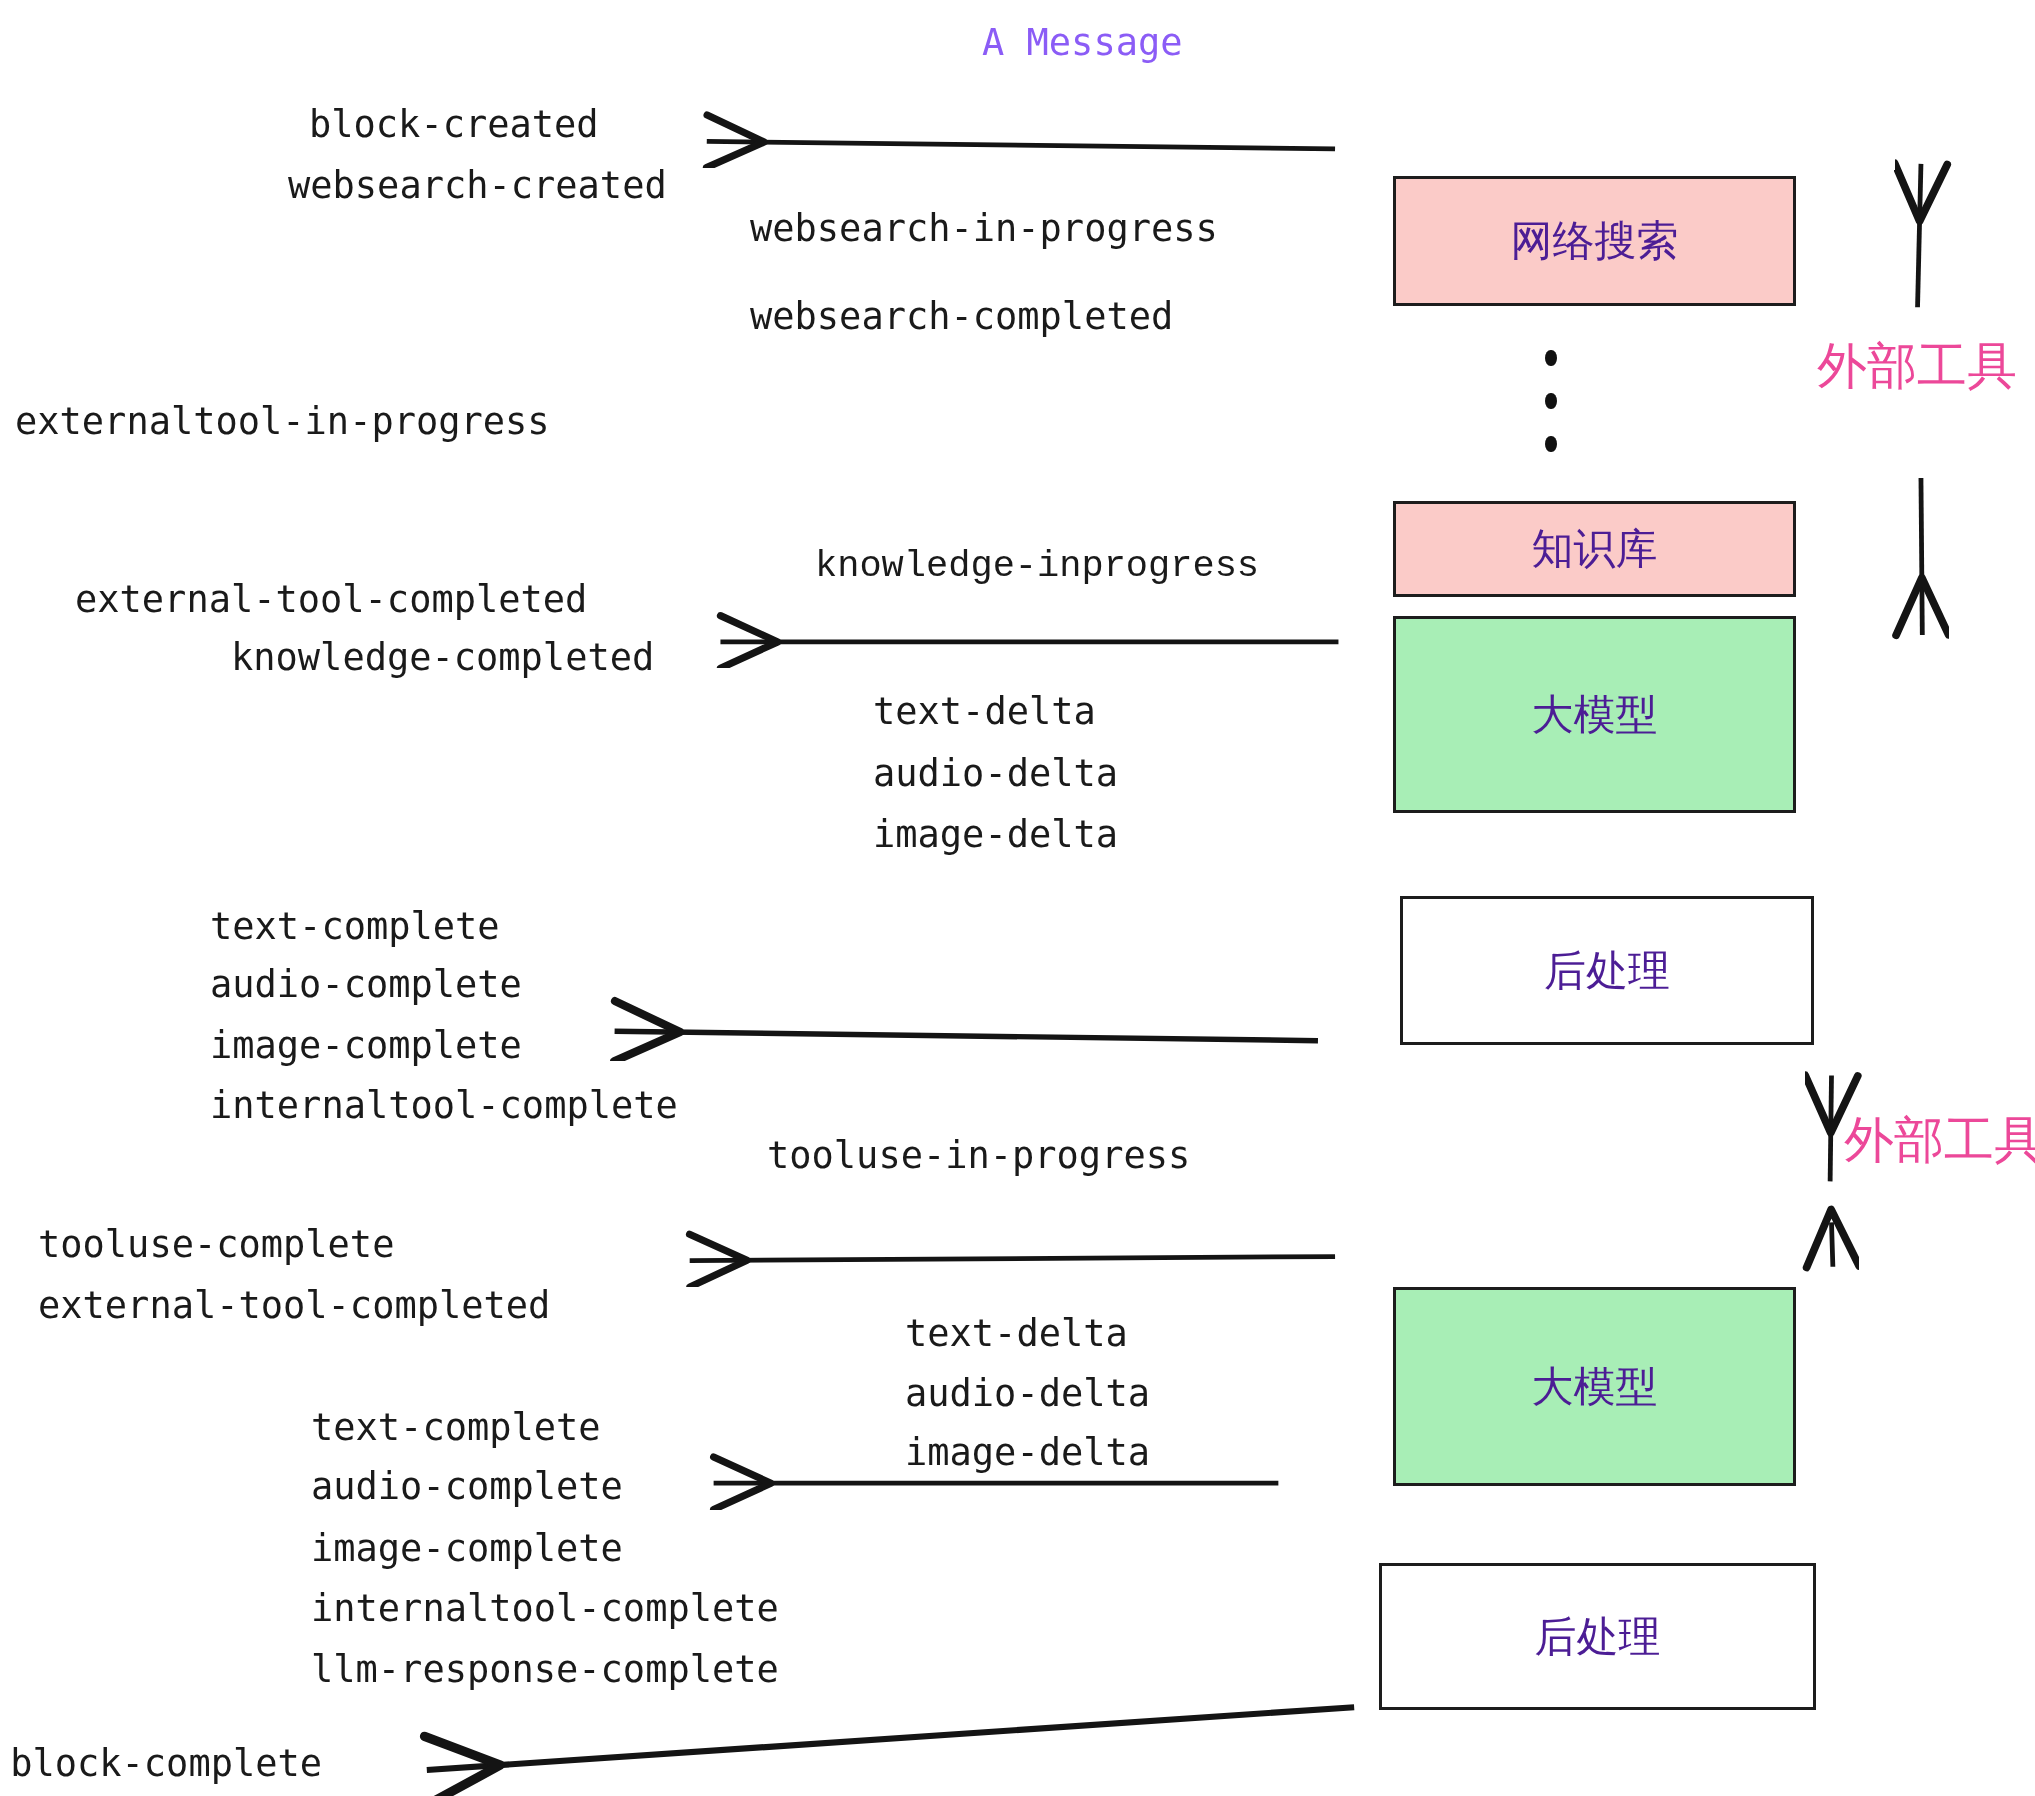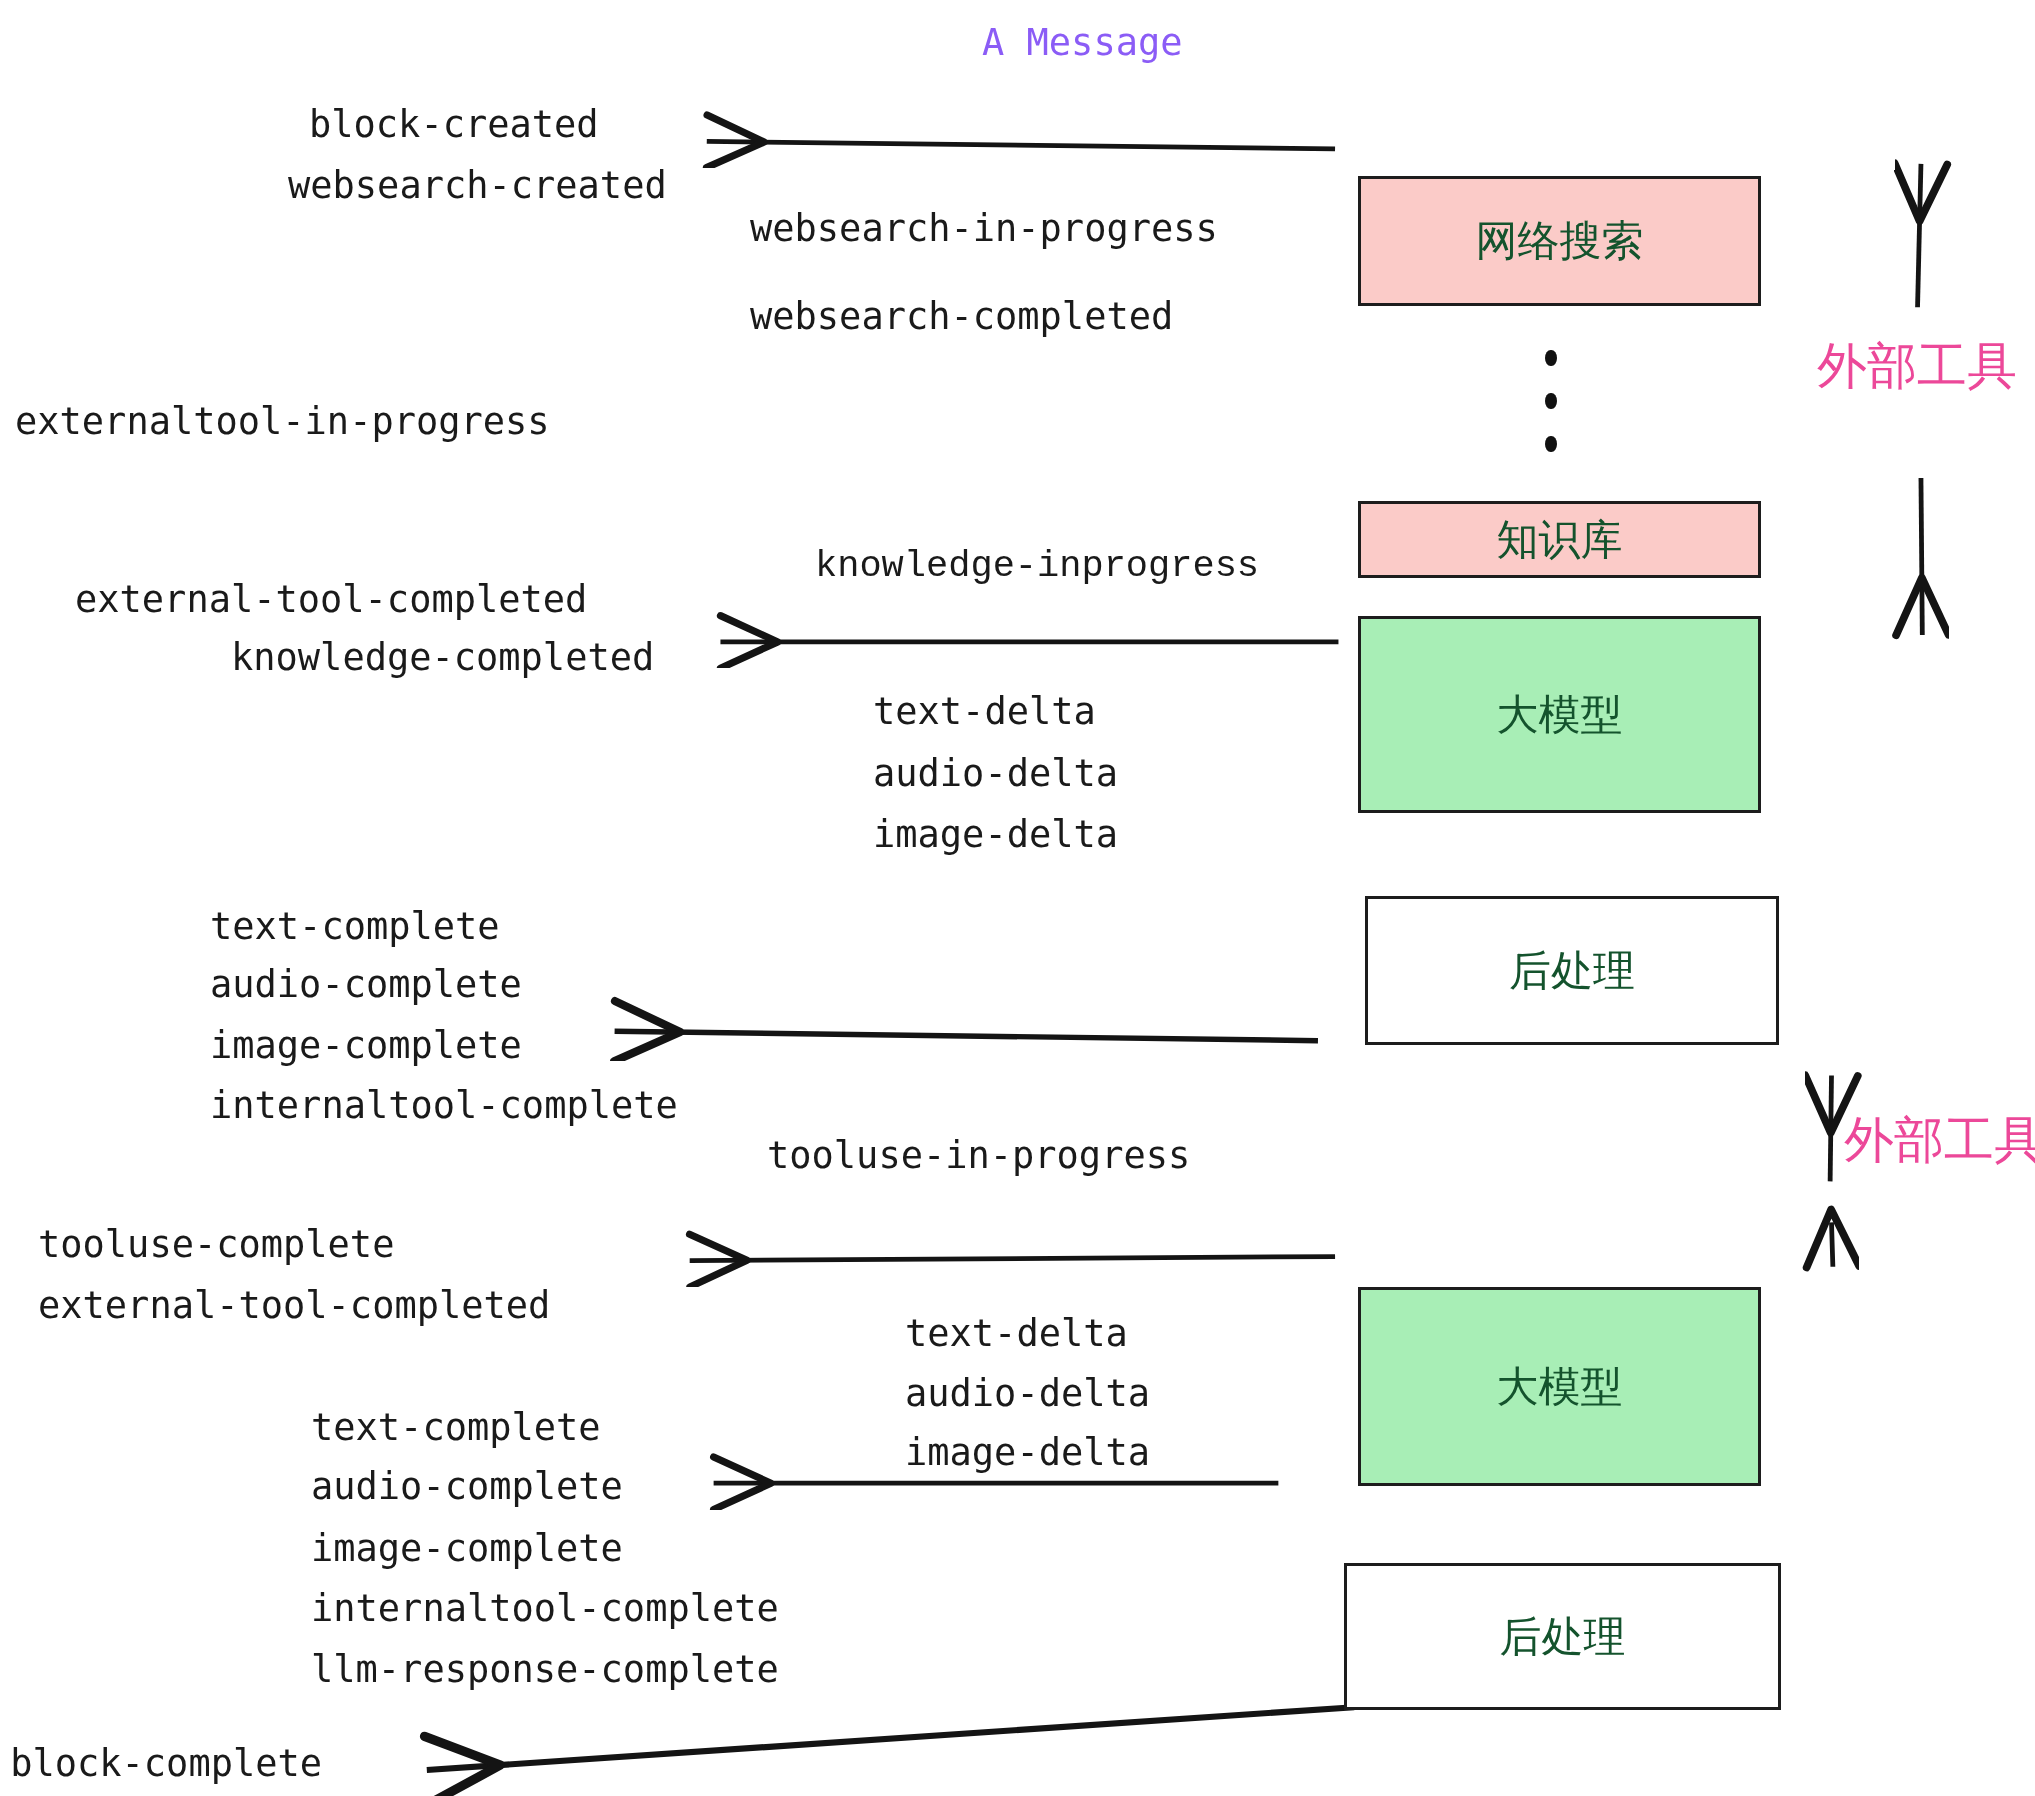--- a/index.html
+++ b/index.html
@@ -31,24 +31,25 @@
     font-size: 37px;
     white-space: nowrap;
   }
   .node {
     position: absolute;
     box-sizing: border-box;
     border: 3.4px solid #1d1d1d;
     display: flex;
     align-items: center;
     justify-content: center;
-    color: #14532d;
+    color: #4c1d95;
     font-family: "DejaVu Sans", "Liberation Sans", sans-serif;
     font-size: 42px;
     line-height: 1;
+    margin-left: 35px;
   }
   .node.mcp-node {
     font-family: "DejaVu Sans Mono", "Liberation Mono", monospace;
     font-size: 38px;
   }
   .cn-side {
     position: absolute;
     color: #ec4899;
     font-family: "DejaVu Sans", "Liberation Sans", sans-serif;
     font-size: 50px;
@@ -120,21 +121,21 @@
       <path d="M2682,1790 L2684,1855" fill="none" stroke="#141414" stroke-width="7" marker-end="url(#ahead-up)"></path>
     </g>
   </svg>
 
   <div class="title" style="left:982px; top:20.5px;">A Message</div>
 
   <div class="node" style="left:1358px; top:176px; width:403px; height:130px; background:#fbcbc8;">
     <span>网络搜索</span>
   </div>
 
-  <div class="node" style="left:1358px; top:501px; width:403px; height:77px; background:#fbcbc8;">
+  <div class="node" style="left:1358px; top:501px; width:403px; height:96px; background:#fbcbc8;">
     <span>知识库</span>
   </div>
 
   <div class="node" style="left:1358px; top:616px; width:403px; height:197px; background:#a8eeb6;">
     <span>大模型</span>
   </div>
 
   <div class="node" style="left:1365px; top:896px; width:414px; height:149px; background:#ffffff;">
     <span>后处理</span>
   </div>

